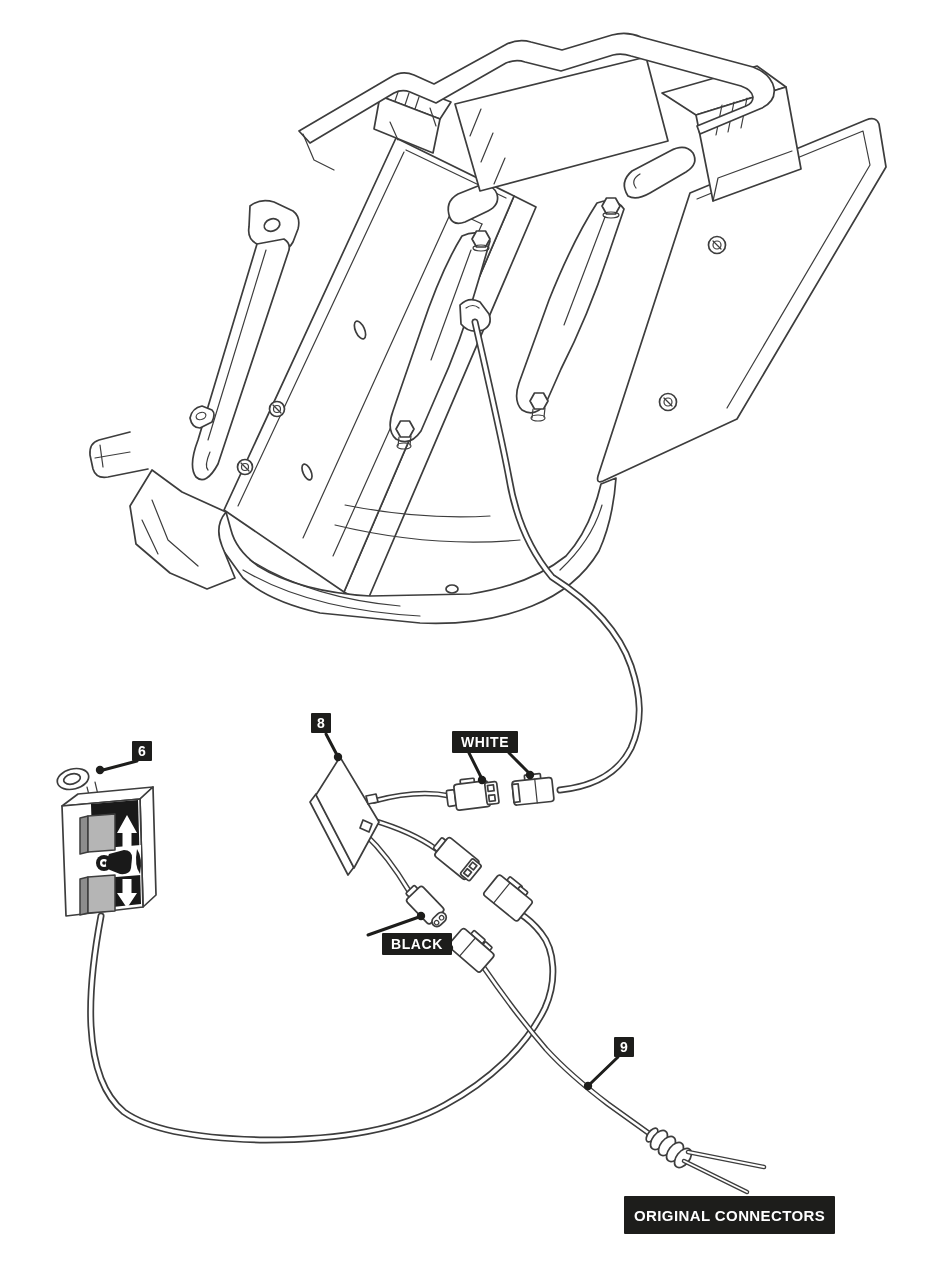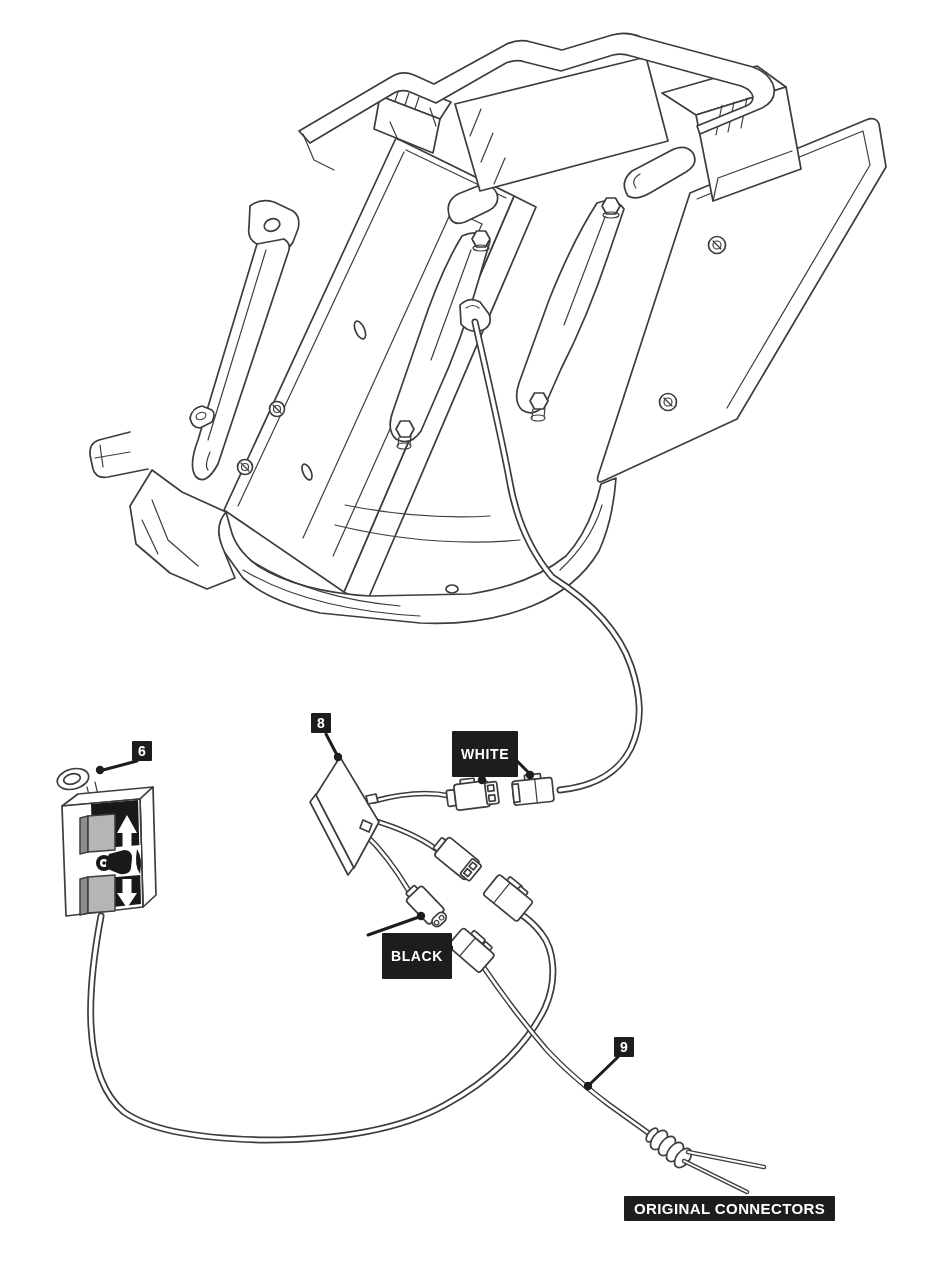--- a/index.html
+++ b/index.html
@@ -31,27 +31,27 @@
   .blk{fill:var(--c-switch-panel);stroke:none;}
   .whtfill{fill:#fff;stroke:none;}
   .btn-front{fill:var(--c-button-gray);stroke:var(--c-line);stroke-width:1.5;stroke-linejoin:round;}
   .btn-side{fill:var(--c-button-gray-dark);stroke:var(--c-line);stroke-width:1.5;stroke-linejoin:round;}
 
   
   .callout{position:absolute;display:flex;align-items:center;justify-content:center;
            background:var(--c-label-bg);color:var(--c-label-text);font-weight:bold;
            border-radius:1px;user-select:none;}
   .num{width:20px;height:20px;font-size:14px;line-height:20px;}
-  .word{height:22px;font-size:14px;letter-spacing:0.6px;padding:12px 9px;}
+  .word{height:22px;font-size:14px;letter-spacing:0.6px;padding:0 9px;}
   #label-6{left:132px;top:741px;}
   #label-8{left:311px;top:713px;}
   #label-9{left:614px;top:1037px;}
   #label-white{left:452px;top:731px;}
   #label-black{left:382px;top:933px;}
-  #label-original{left:624px;top:1196px;height:25px;font-size:15px;letter-spacing:0.4px;padding:0 10px;}
+  #label-original{left:624px;top:1196px;height:38px;font-size:15px;letter-spacing:0.4px;padding:0 10px;}
 </style>
 </head>
 <body>
 
 <div class="page">
 
 <svg width="928" height="1265" viewBox="0 0 928 1265">
 
   <g>
 

